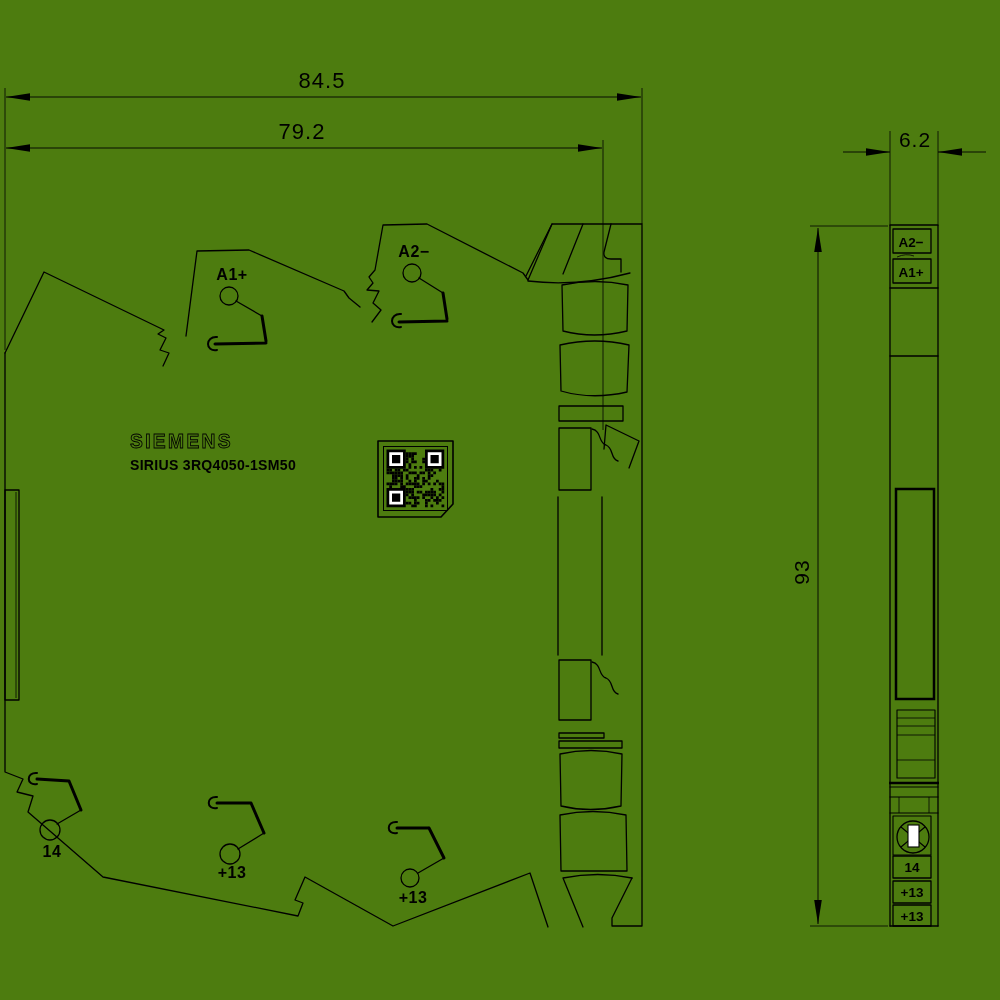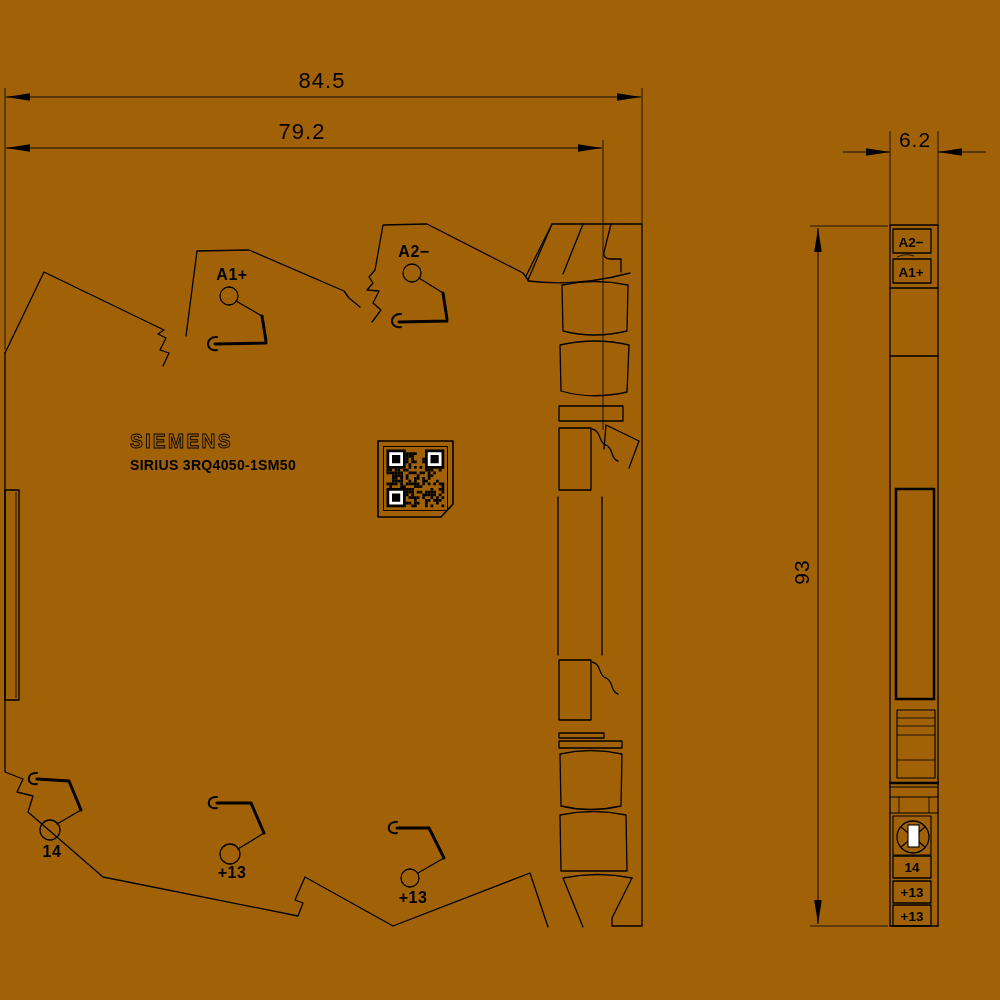--- a/index.html
+++ b/index.html
@@ -1,16 +1,16 @@
 <!DOCTYPE html>
 <html><head>
 <meta charset="utf-8">
 <style>
   html,body{margin:0;padding:0;background:#ffffff;}
-  .canvas{position:relative;width:1000px;height:1000px;background:#a16207;overflow:hidden;}
+  .canvas{position:relative;width:1000px;height:1000px;background:#4d7c0f;overflow:hidden;}
   svg{display:block;}
   .cad-text{font-family:"Liberation Sans", sans-serif;fill:#000;}
   .dim{font-size:22px;letter-spacing:1px;}
   .dim-small{font-size:21px;letter-spacing:1px;}
   .term{font-size:16px;font-weight:bold;letter-spacing:0.5px;}
   .term-front{font-size:13.5px;font-weight:bold;}
   .brand{font-size:20.5px;font-weight:bold;letter-spacing:2.5px;fill:none;stroke:#000;stroke-width:0.9px;}
   .mlfb{font-size:15px;font-weight:bold;letter-spacing:0.3px;}
   .ln{stroke:#000;fill:none;stroke-width:1.3;stroke-linejoin:round;stroke-linecap:round;}
   .thin{stroke:#000;fill:none;stroke-width:0.8;}

